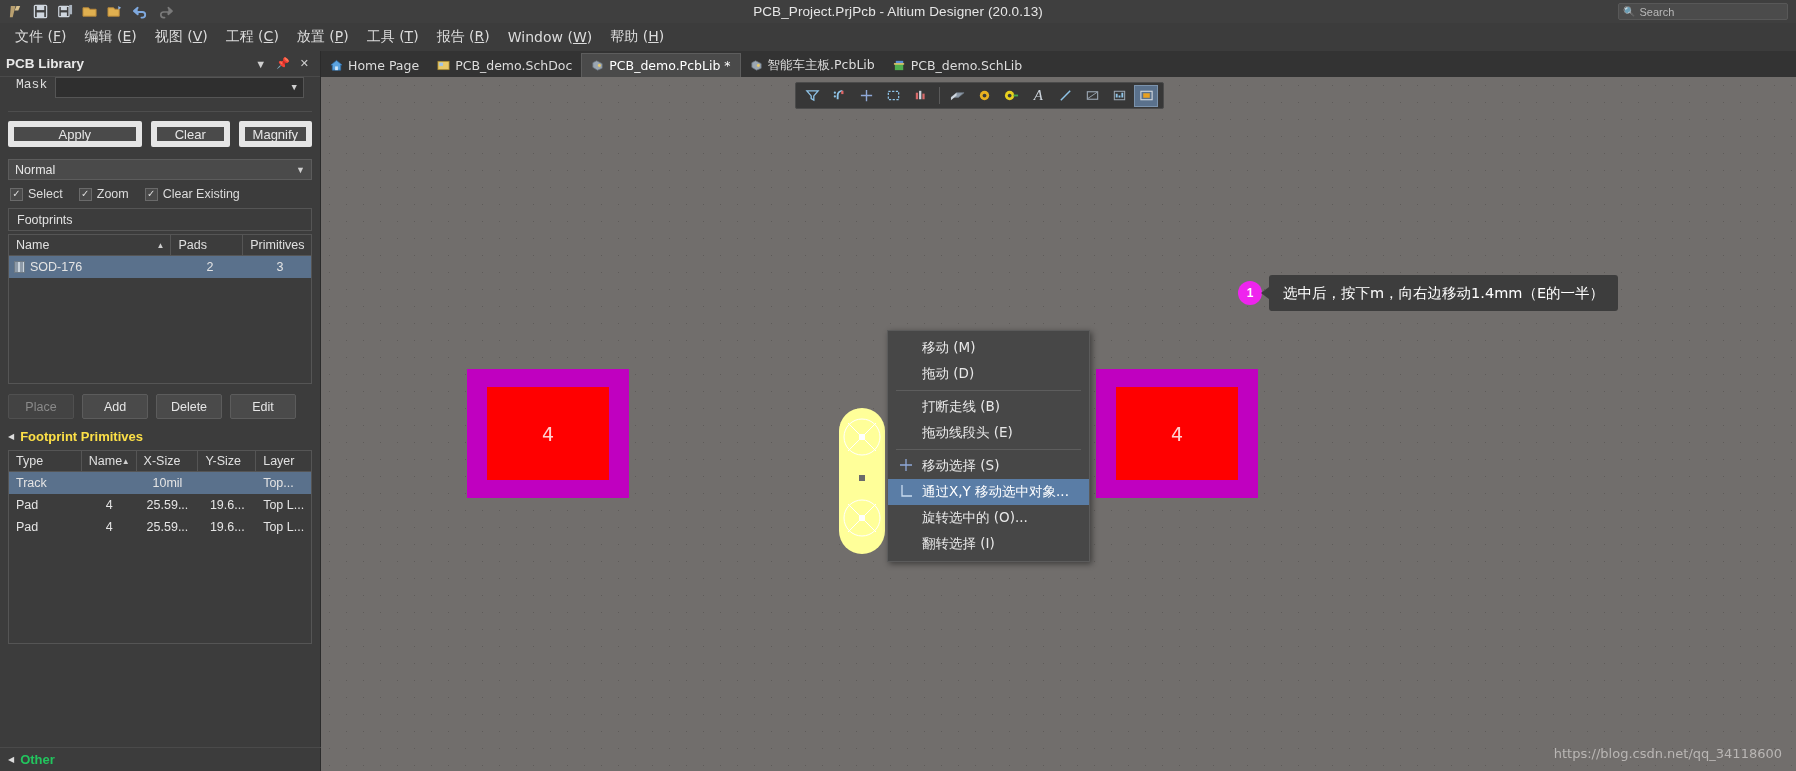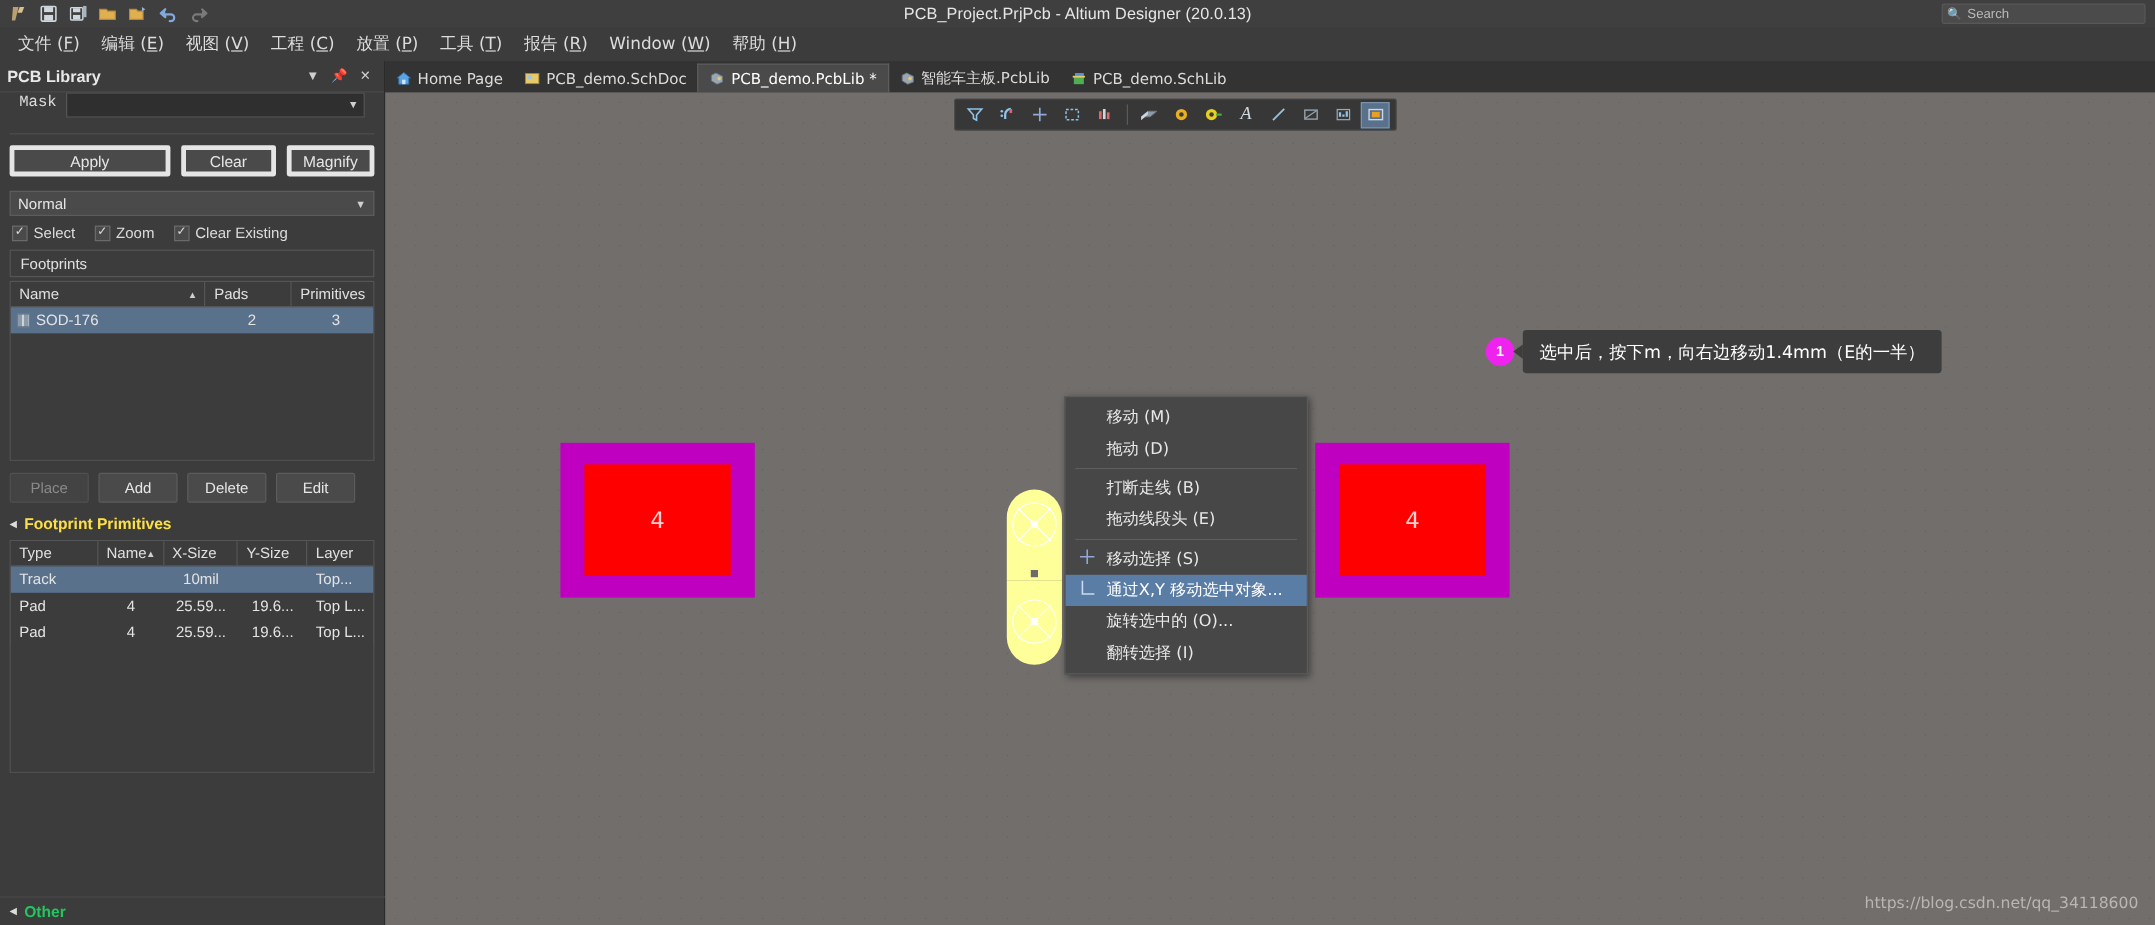--- a/index.html
+++ b/index.html
@@ -65,21 +65,21 @@
     position: relative;
   }
   .mask-input .caret {
     position: absolute; right: 6px; top: 50%; transform: translateY(-50%);
     color: #cfcfcf; font-size: 9px;
   }
   .divider-line { height: 1px; background: #4e4e4e; margin: 0 8px; }
 
   .btn-row { display: flex; gap: 9px; padding: 9px 8px 5px 8px; }
   .pbtn {
-    height: 26px; background: #4a4a4a; border: 4px solid #e5e5e5; border-radius: 2px;
+    height: 26px; background: #4a4a4a; border: 6px solid #e5e5e5; border-radius: 2px;
     color: #e6e6e6; font-size: 13px; display: flex; align-items: center; justify-content: center;
   }
   .pbtn.w1 { width: 141px; }
   .pbtn.w2 { width: 83px; }
   .pbtn.w3 { width: 77px; }
 
   .combo {
     margin: 7px 8px 0 8px; height: 21px; background: #4a4a4a; border: 1px solid #5c5c5c;
     display: flex; align-items: center; padding: 0 6px; position: relative;
   }

